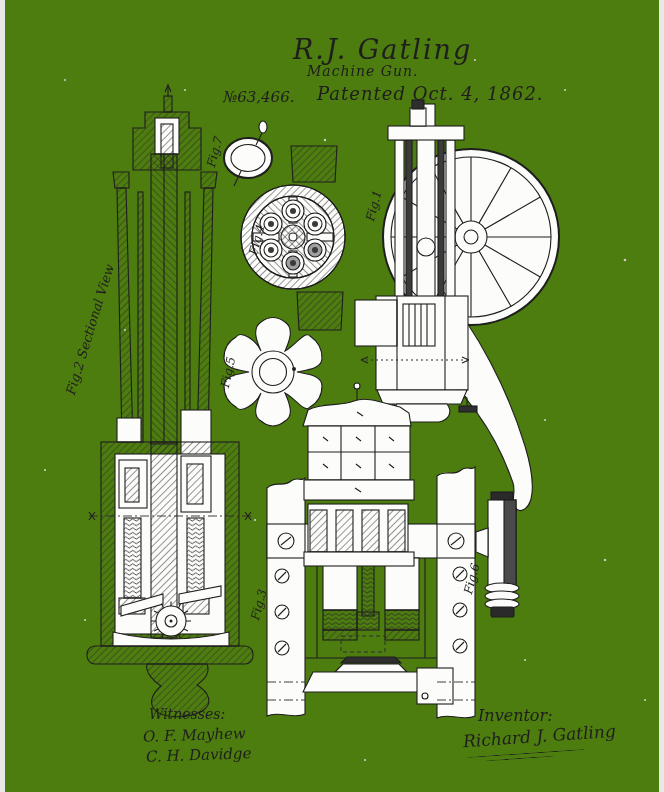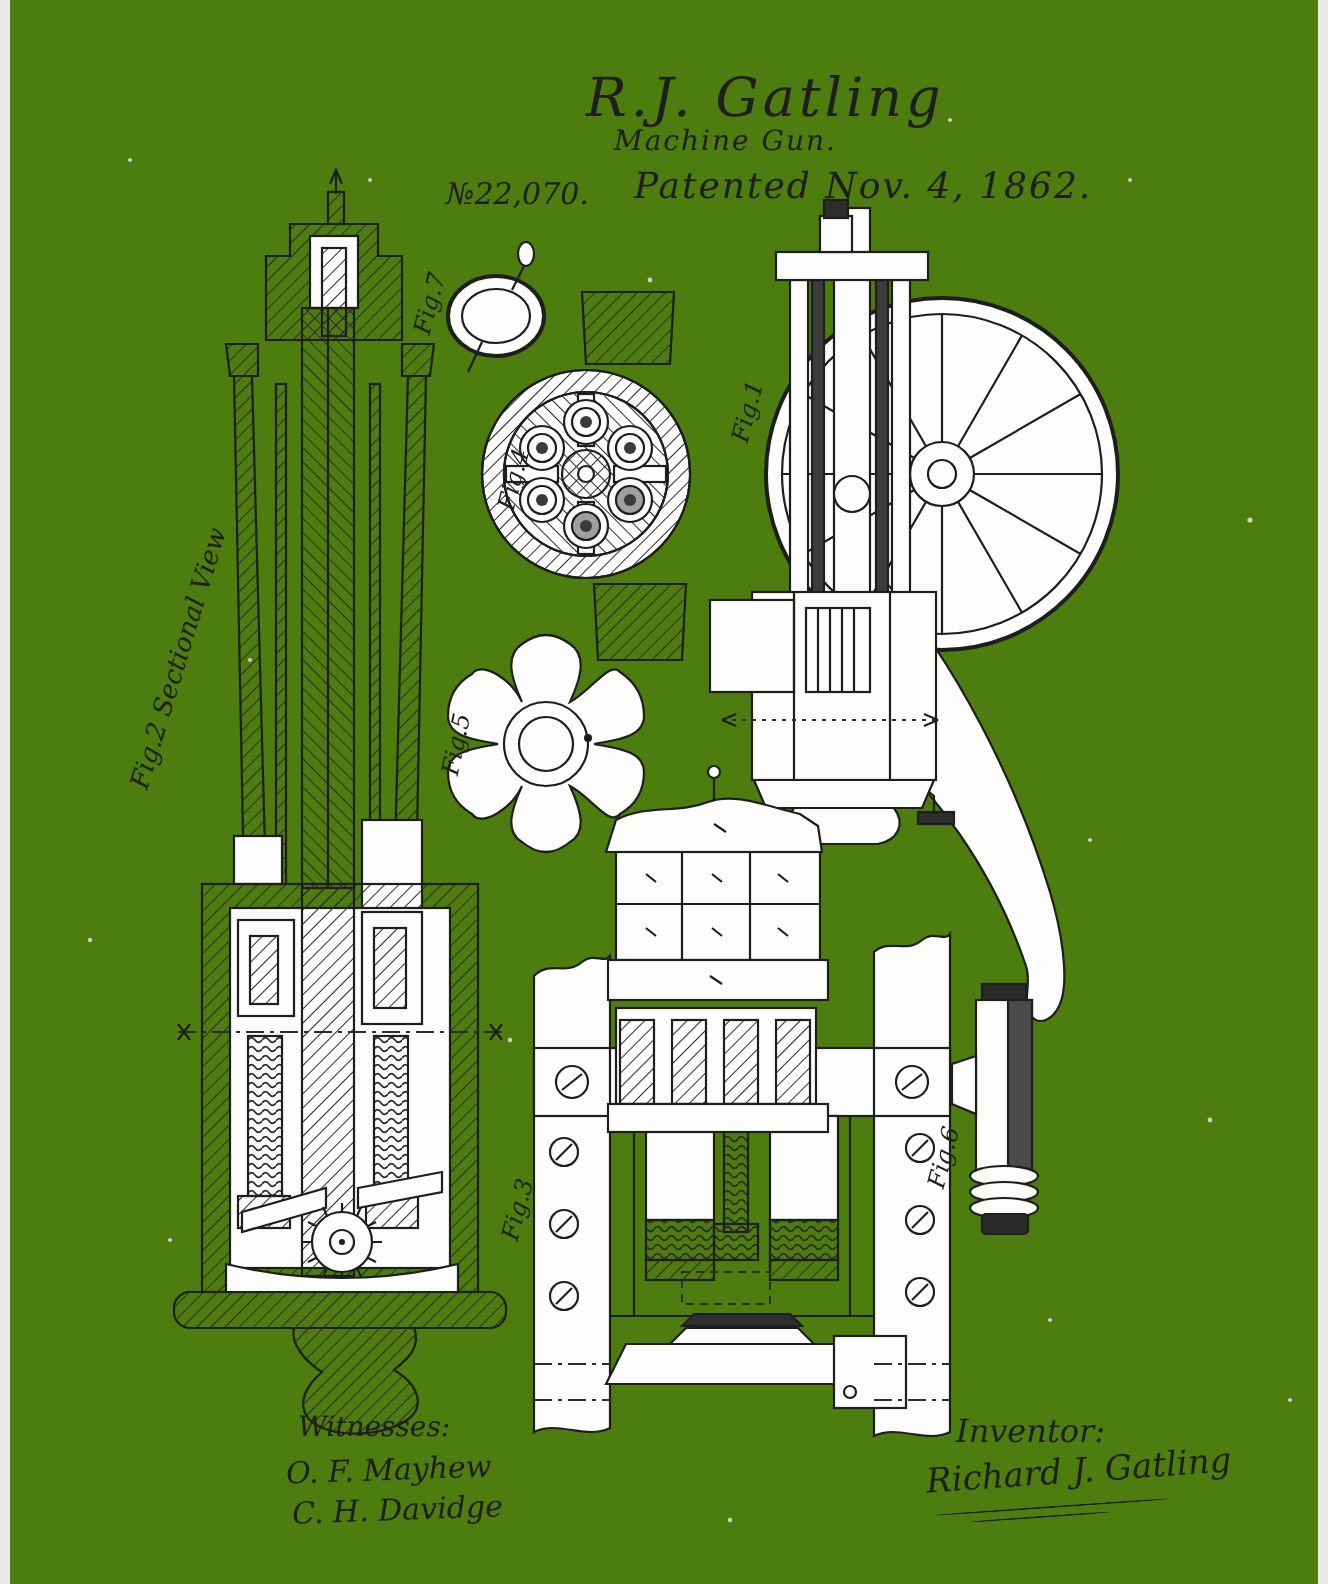--- a/index.html
+++ b/index.html
@@ -274,22 +274,22 @@
     <path d="M483,528 L471,532 L471,552 L483,557 Z" fill="#fcfcfb" class="st"></path>
     <ellipse cx="497" cy="588" rx="17" ry="5" fill="#fcfcfb" class="st"></ellipse>
     <ellipse cx="497" cy="596" rx="17" ry="5" fill="#fcfcfb" class="st"></ellipse>
     <ellipse cx="497" cy="604" rx="17" ry="5" fill="#fcfcfb" class="st"></ellipse>
     <rect x="486" y="607" width="23" height="10" rx="2" fill="#2a2a2a" class="st"></rect>
   </g>
 </svg>
 
 <div class="txt title1" style="left:288px;top:34px;">R.J. Gatling</div>
 <div class="txt title2" style="left:282px;top:63px;">Machine Gun.</div>
-<div class="txt patno" style="left:218px;top:88px;">№22,070.</div>
-<div class="txt patdate" style="left:312px;top:83px;">Patented Nov. 4, 1862.</div>
+<div class="txt patno" style="left:218px;top:88px;">№63,466.</div>
+<div class="txt patdate" style="left:312px;top:83px;">Patented Oct. 4, 1862.</div>
 
 <div class="txt figlbl" style="left:58px;top:392px;transform:rotate(-73deg);font-size:13px;">Fig.2  Sectional View</div>
 <div class="txt figlbl" style="left:199px;top:165px;transform:rotate(-75deg);">Fig.7</div>
 <div class="txt figlbl" style="left:241px;top:253px;transform:rotate(-75deg);">Fig.4</div>
 <div class="txt figlbl" style="left:213px;top:386px;transform:rotate(-78deg);">Fig.5</div>
 <div class="txt figlbl" style="left:358px;top:219px;transform:rotate(-75deg);">Fig.1</div>
 <div class="txt figlbl" style="left:243px;top:618px;transform:rotate(-75deg);">Fig.3</div>
 <div class="txt figlbl" style="left:456px;top:592px;transform:rotate(-75deg);">Fig.6</div>
 
 <div class="txt" style="left:112px;top:706px;font-size:14px;margin-left:32px;">Witnesses:</div>

